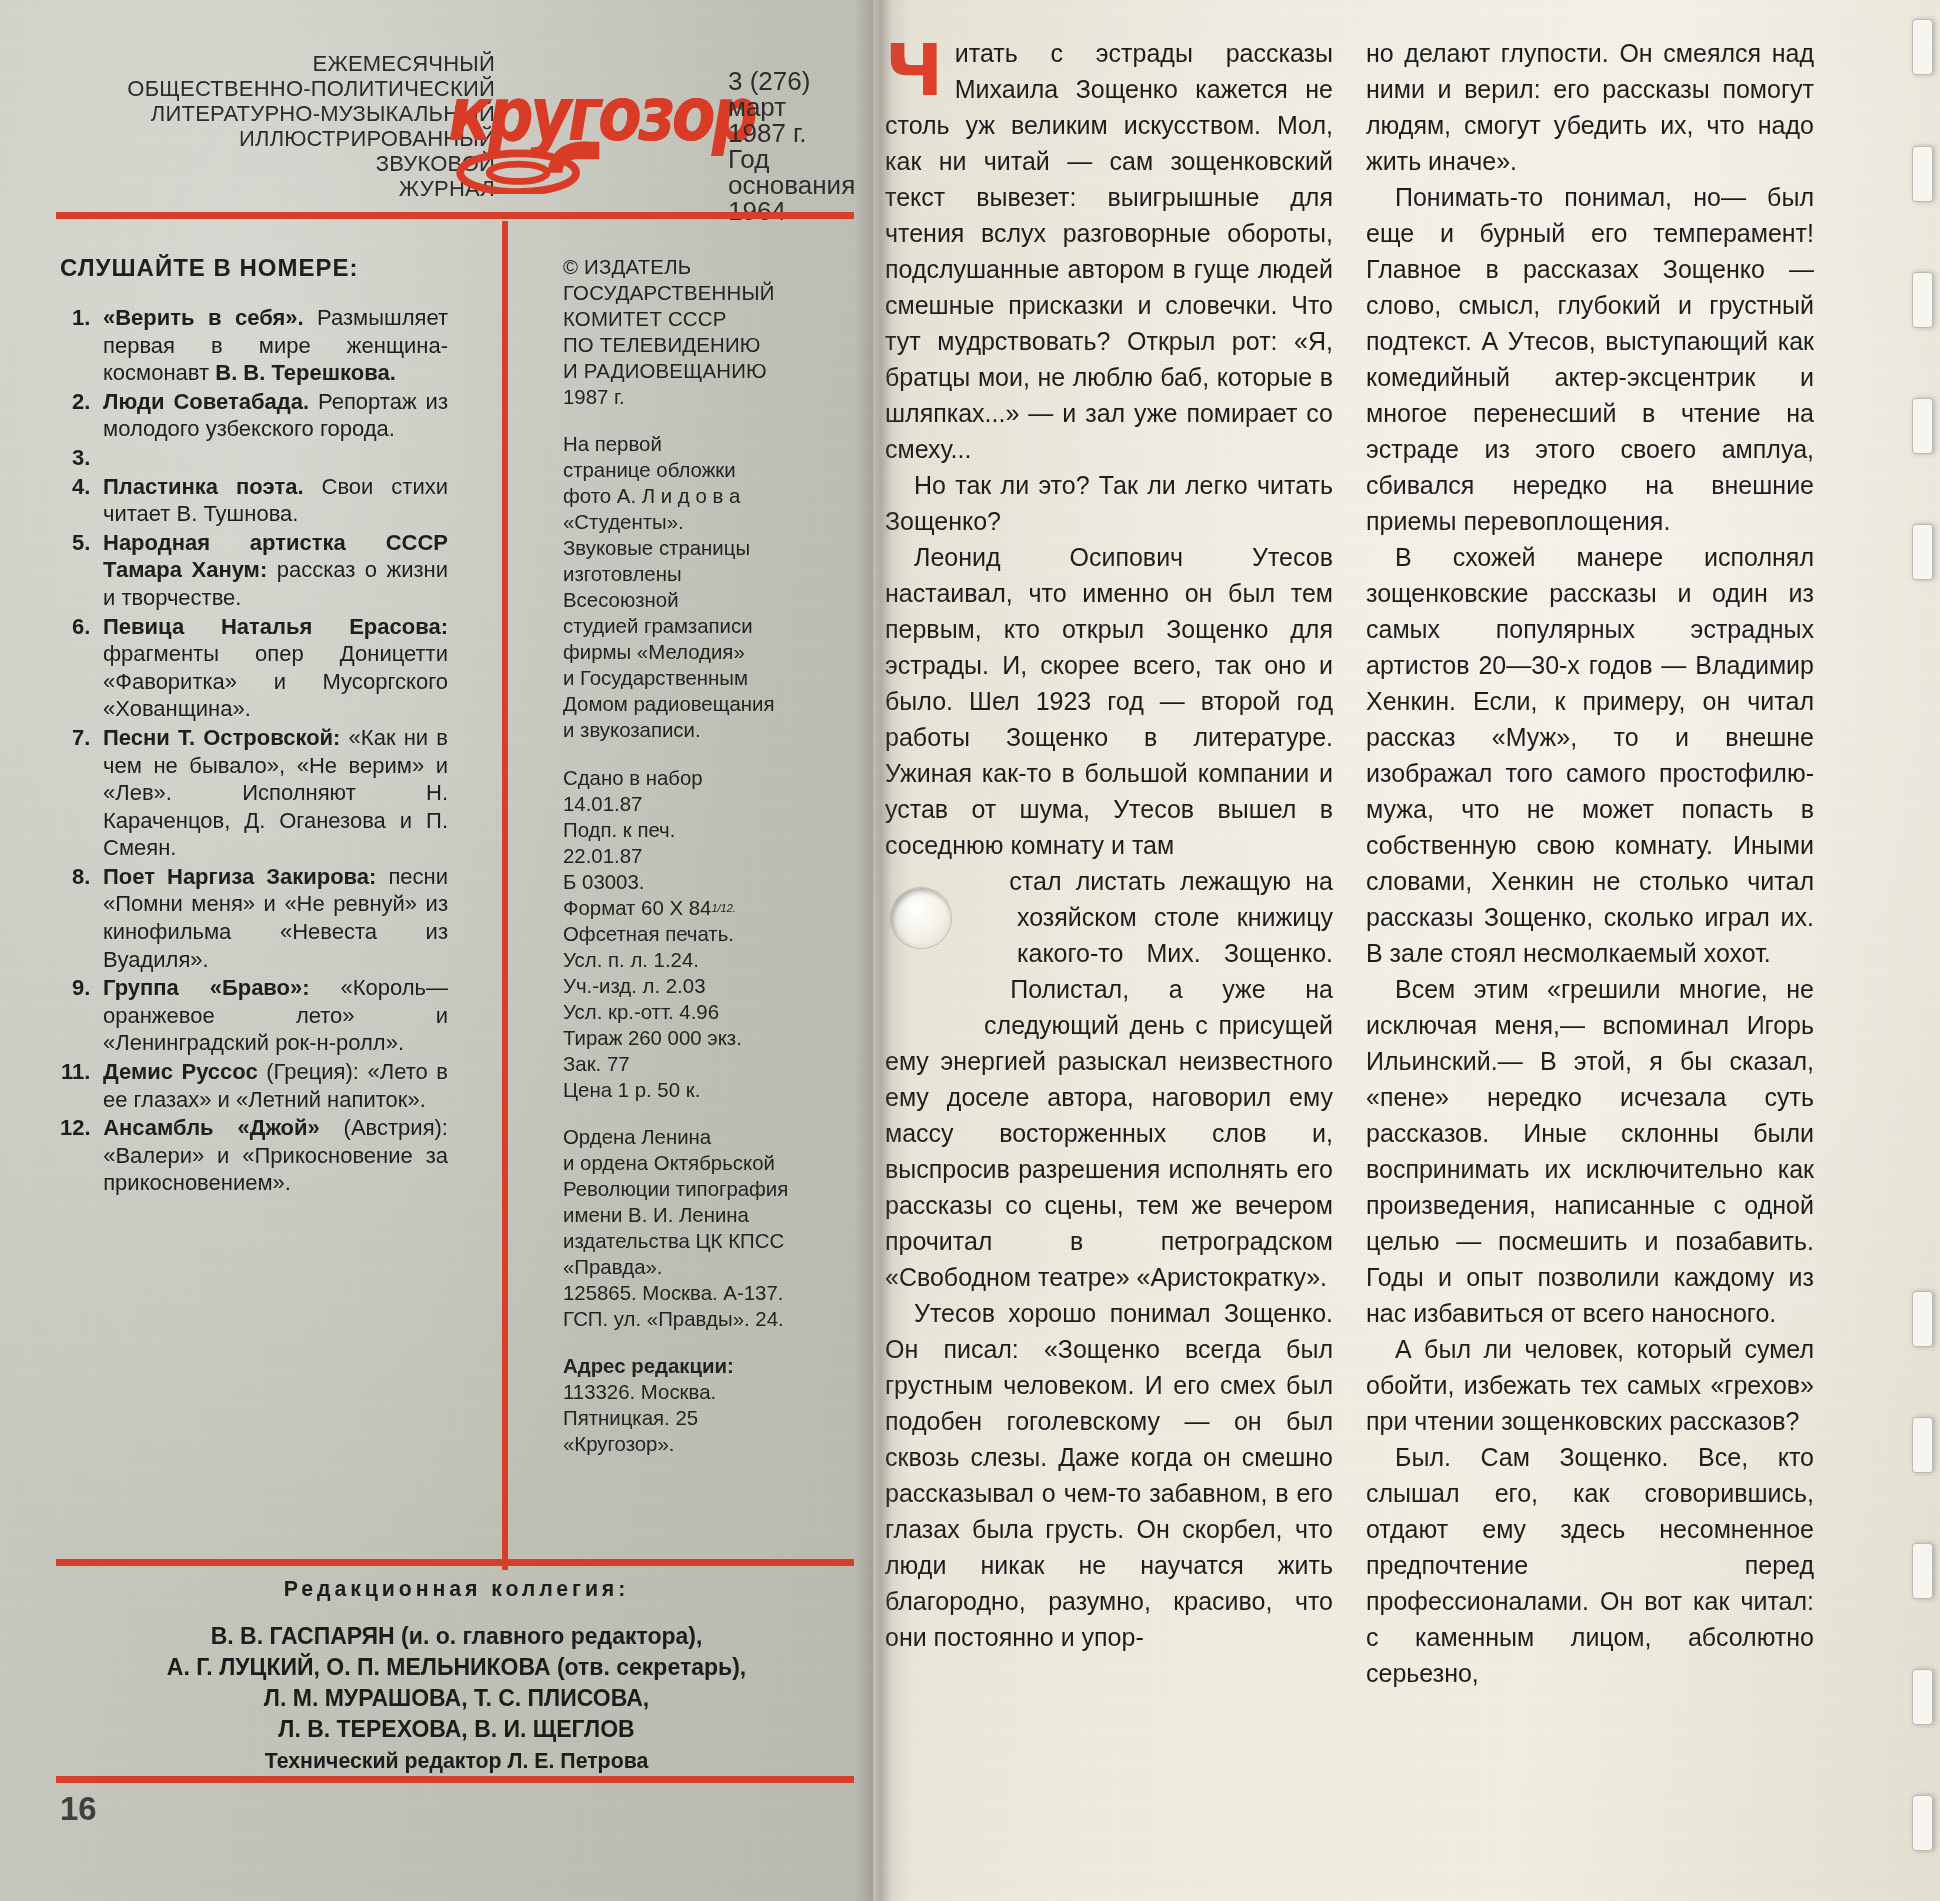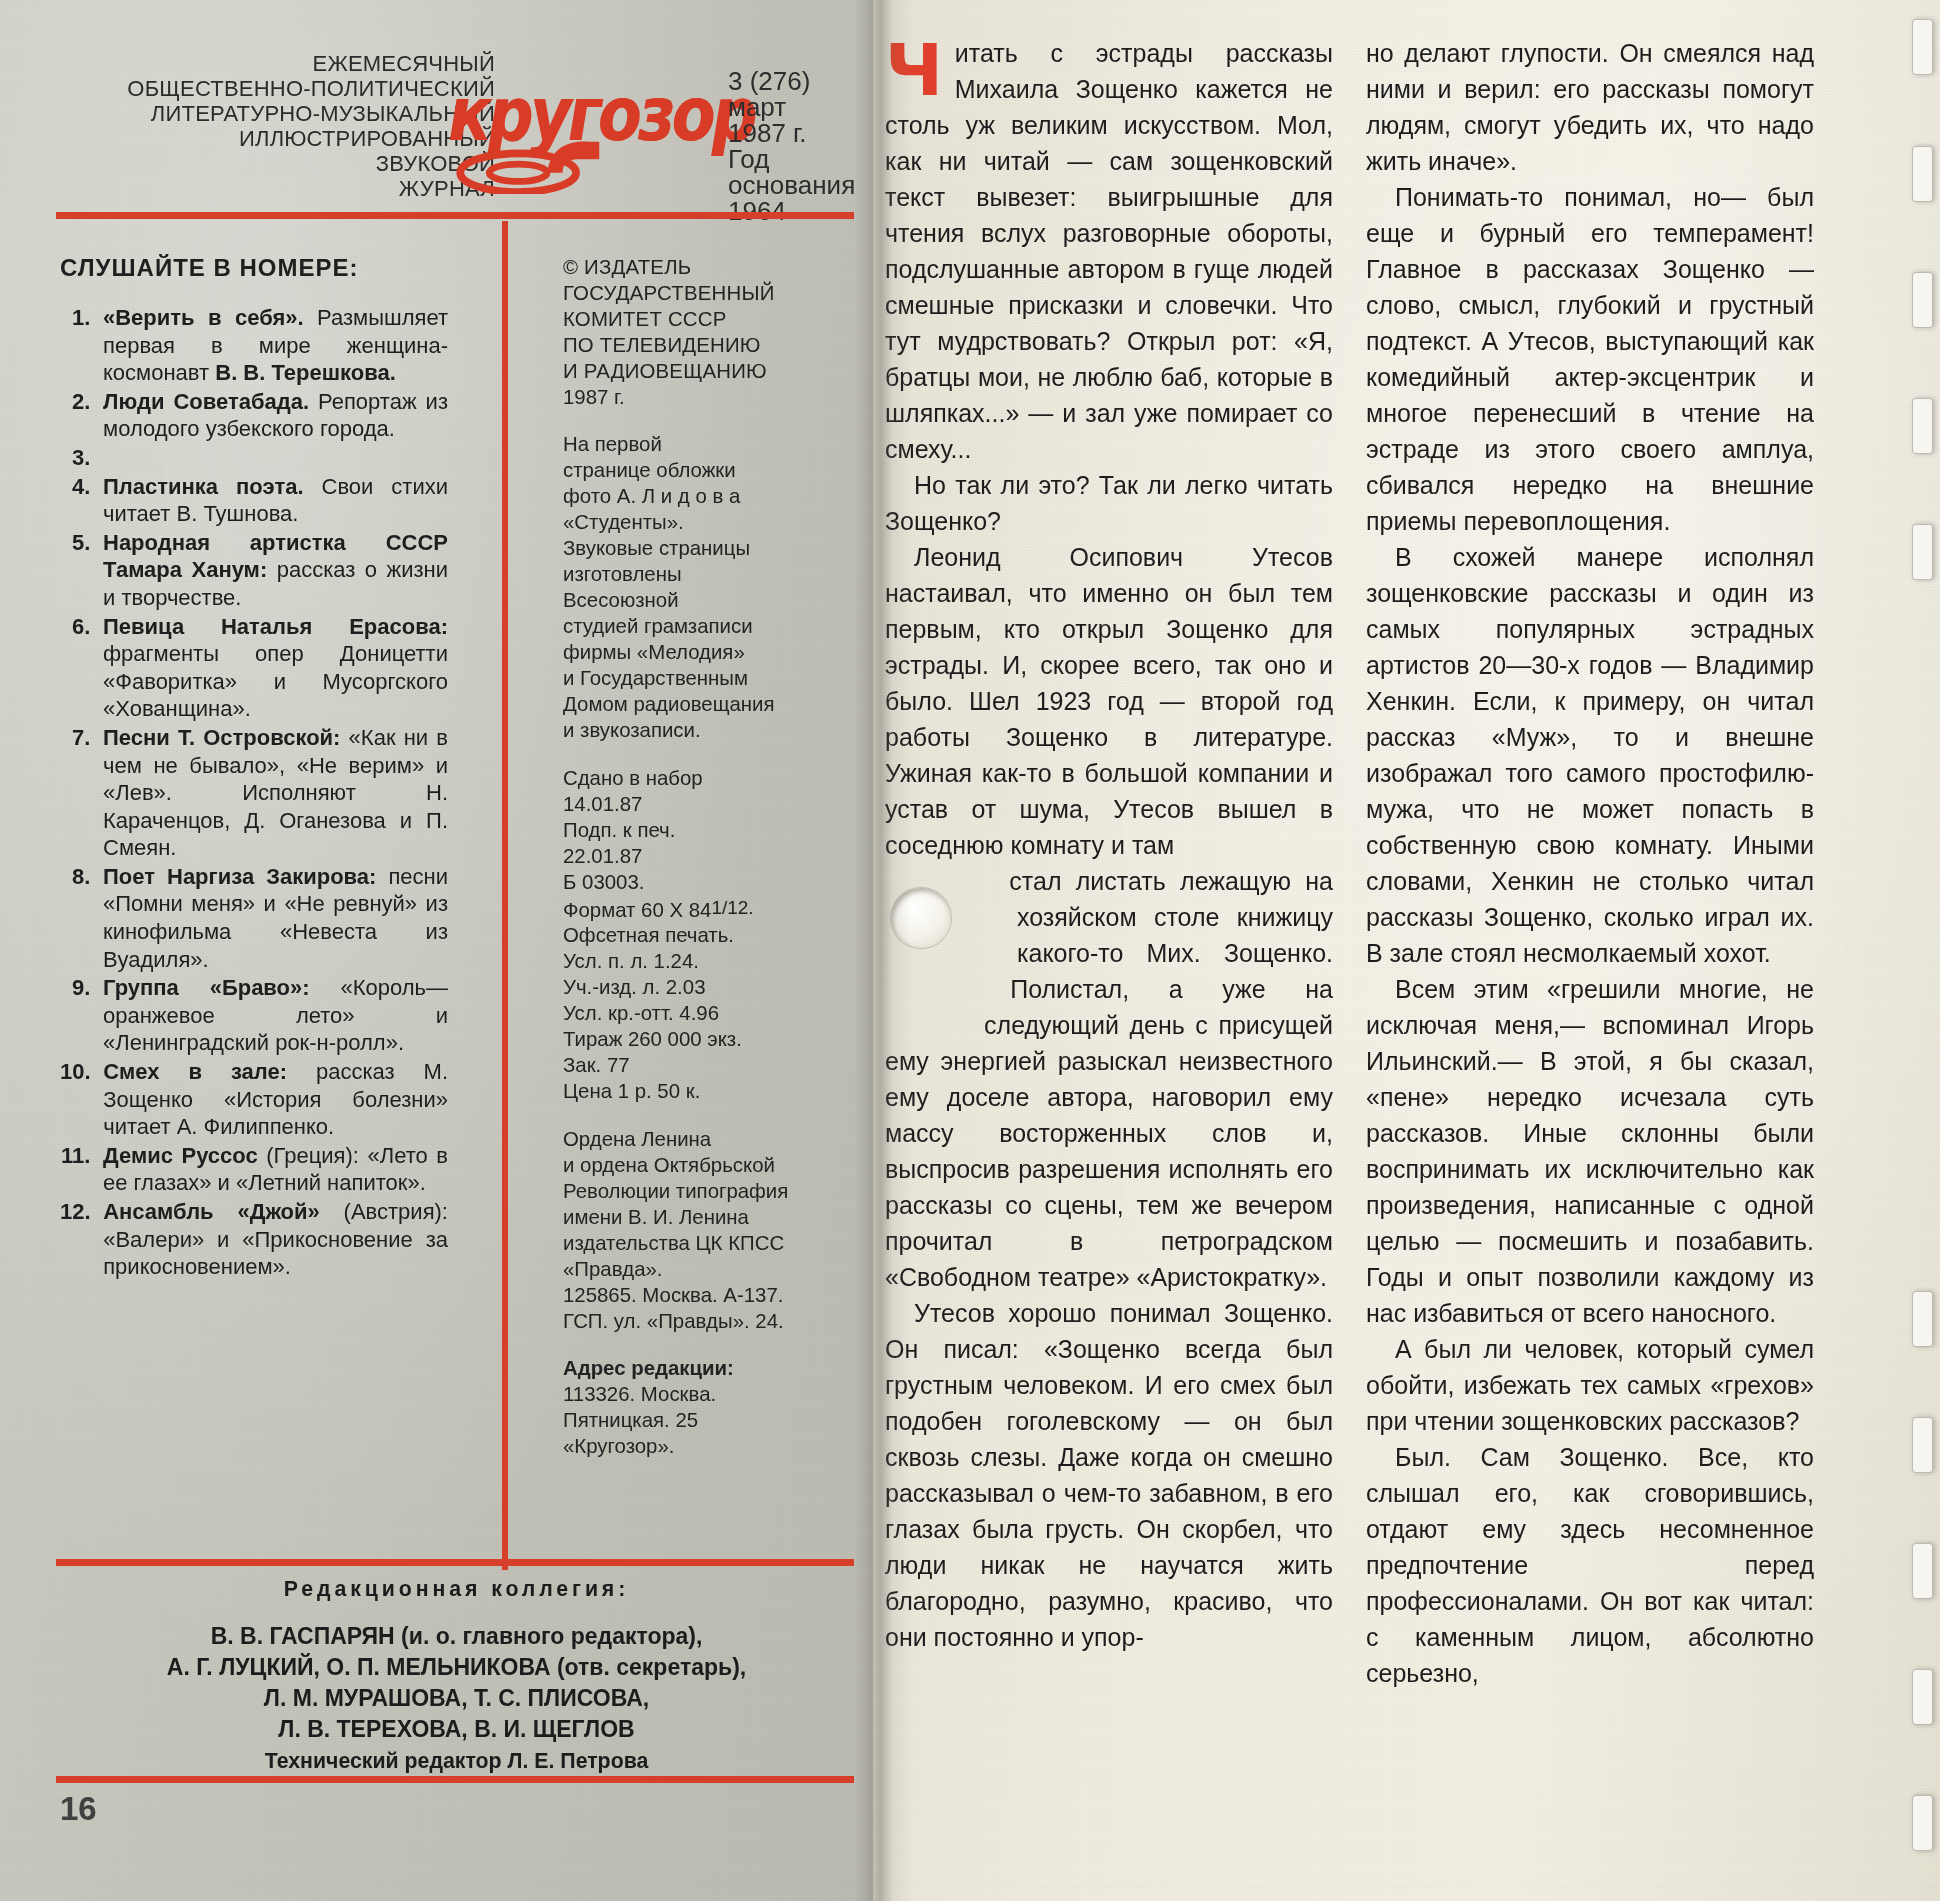--- a/index.html
+++ b/index.html
@@ -142,21 +142,21 @@
 
   .imprint {
     position: absolute; left: 563px; top: 254px; width: 291px;
     font-size: 20.4px; line-height: 26px; color: #232323;
   }
   .imprint p { margin: 0 0 0 0; }
   .imprint .gap { height: 21.3px; }
   .imprint .caps { letter-spacing: 0.2px; }
   .imprint b { font-weight: bold; }
   .sp { letter-spacing: 3.4px; }
-  .frac { font-size: 19px; vertical-align: 2.9px; }
+  .frac { font-size: 11px; vertical-align: 2.9px; font-style: italic; }
 
   .board {
     position: absolute; left: 49px; top: 1577px; width: 815px;
     text-align: center; color: #1c1c1c;
   }
   .board .bh { font-size: 21.3px; font-weight: bold; letter-spacing: 3.9px; margin-bottom: 19px; }
   .board .bl { font-size: 23px; font-weight: bold; line-height: 31px; }
   .board .bt { font-size: 21.3px; font-weight: bold; margin-top: 3.9px; }
   .pagenum {
     position: absolute; left: 60px; top: 1790px;
@@ -272,24 +272,20 @@
       <div class="toc-num">7.</div>
       <div class="toc-text"><b>Песни Т. Островской:</b><span> «Как ни в чем не бывало», «Не верим» и «Лев». Исполняют Н. Караченцов, Д. Оганезова и П. Смеян.</span></div>
     </div>
     <div class="toc-item">
       <div class="toc-num">8.</div>
       <div class="toc-text"><b>Поет Наргиза Закирова:</b><span> песни «Помни меня» и «Не ревнуй» из кинофильма «Невеста из Вуадиля».</span></div>
     </div>
     <div class="toc-item">
       <div class="toc-num">9.</div>
       <div class="toc-text"><b>Группа «Браво»:</b><span> «Король— оранжевое лето» и «Ленинградский рок-н-ролл».</span></div>
-    </div>
-    <div class="toc-item">
-      <div class="toc-num">10.</div>
-      <div class="toc-text"><b>Смех в зале:</b><span> рассказ М. Зощенко «История болезни» читает А. Филиппенко.</span></div>
     </div>
     <div class="toc-item">
       <div class="toc-num">11.</div>
       <div class="toc-text"><b>Демис Руссос</b><span> (Греция): «Лето в ее глазах» и «Летний напиток».</span></div>
     </div>
     <div class="toc-item">
       <div class="toc-num">12.</div>
       <div class="toc-text"><b>Ансамбль «Джой»</b><span> (Австрия): «Валери» и «Прикосновение за прикосновением».</span></div>
     </div>
   </div>

